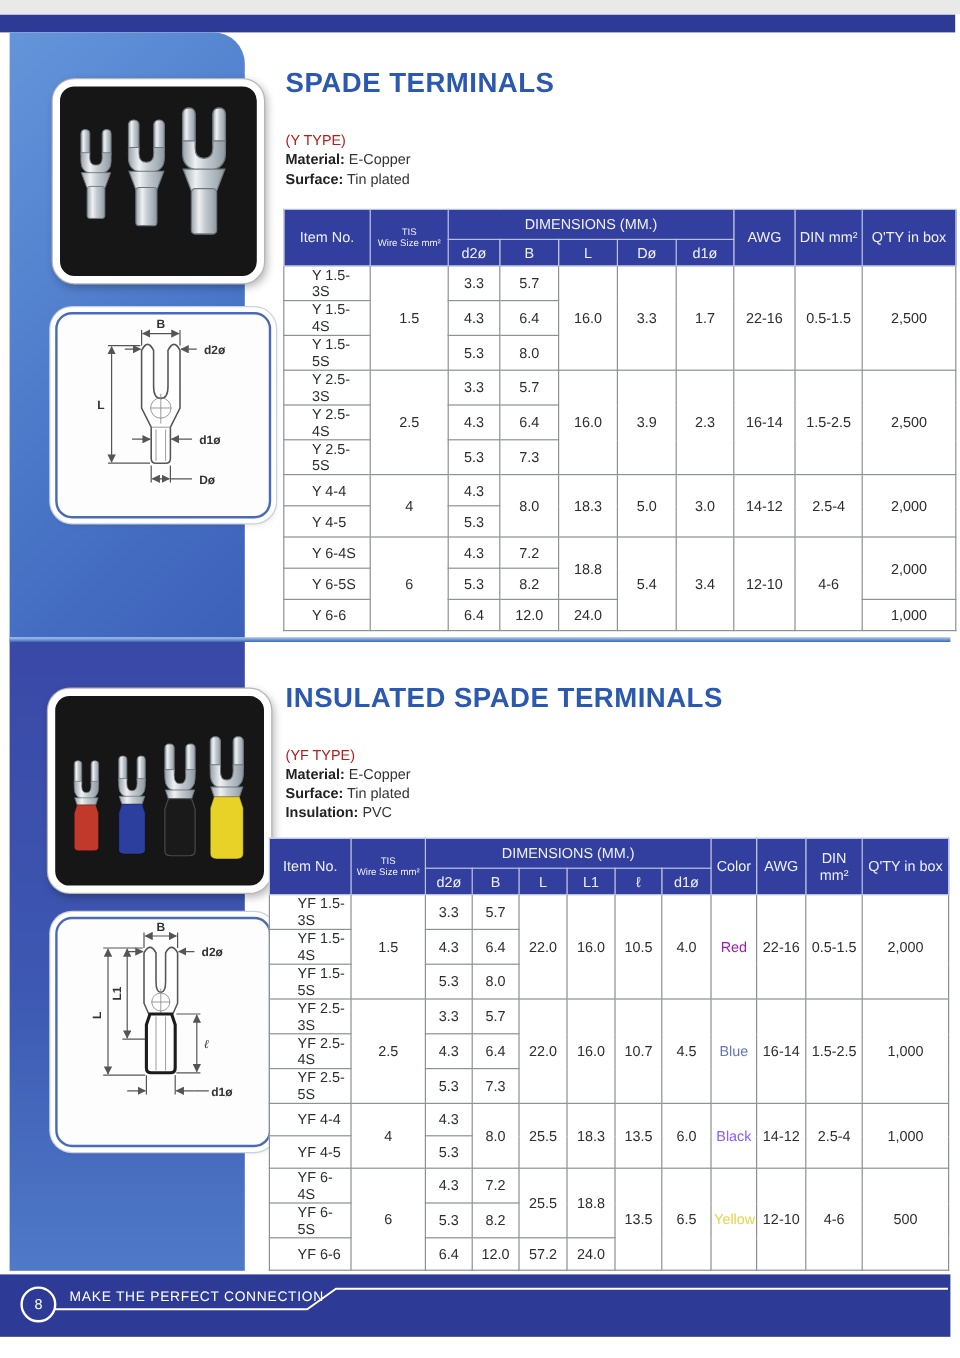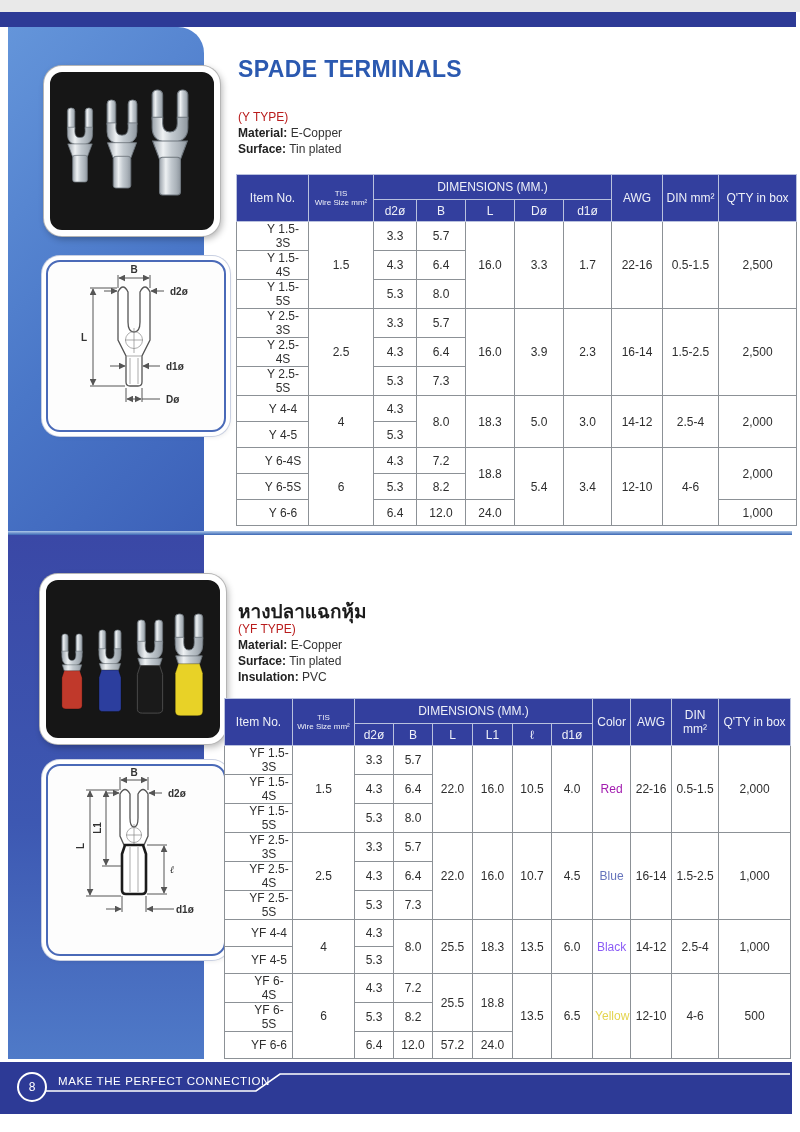--- a/index.html
+++ b/index.html
@@ -40,21 +40,21 @@
                  border:1px solid #b9c1de;padding:1px 2px;text-align:center;}
   .data-table thead tr:first-child th{height:22px;}
   .data-table thead tr:last-child th{height:19px;}
   .data-table th .h-top{font-size:8px;line-height:9px;}
   .data-table td{border:1px solid #8c9196;font-size:12px;color:#2e2e2e;text-align:center;
                  background:#fff;padding:0 2px;}
   #table1{left:236px;top:162px;width:560px;}
   #table2{left:224px;top:686px;width:566px;}
   #table1 td{height:25px;}
   #table2 td{height:26px;}
-  .data-table td.al{text-align:center;padding-left:23px;}
+  .data-table td.al{text-align:left;padding-left:23px;}
   td.c-red{color:#a21caf;}
   td.c-blue{color:#6674bc;}
   td.c-black{color:#8b5cf6;}
   td.c-yellow{color:#e4d44e;}
 
   
   .footer-bar{position:absolute;left:0;top:1050px;width:792px;height:52px;background:#2d3a96;}
   .footer-line{position:absolute;left:0;top:1050px;width:792px;height:52px;pointer-events:none;}
   .page-circle{position:absolute;left:17px;top:1060px;width:26px;height:26px;border:2px solid #fff;
                border-radius:50%;color:#fff;font-size:12px;display:flex;align-items:center;
@@ -282,21 +282,21 @@
         <use href="#insM"></use>
         <path d="M-10,47 L10,47 L13,56 L13,92 Q13,96 8,96 L-8,96 Q-13,96 -13,92 L-13,56 Z" stroke="#4a4a4a" fill="#1a1a1a"></path>
       </g>
       <g transform="translate(143,34) scale(1.06)">
         <use href="#insM"></use>
         <path d="M-10,47 L10,47 L13,56 L13,92 Q13,96 8,96 L-8,96 Q-13,96 -13,92 L-13,56 Z" stroke="rgba(0,0,0,.3)" fill="#e8d227"></path>
       </g>
     </svg>
   </div>
 
-  <div class="sec-sub" style="left:238px;top:584px;">หางปลาแฉกหุ้ม</div>
+  <div class="sec-title" style="left:238px;top:556px;">INSULATED SPADE TERMINALS</div>
   <div class="sec-type" style="left:238px;top:610px;">(YF TYPE)</div>
   <div class="spec-line" style="left:238px;top:626px;"><b>Material:</b><span> E-Copper</span></div>
   <div class="spec-line" style="left:238px;top:642px;"><b>Surface:</b><span> Tin plated</span></div>
   <div class="spec-line" style="left:238px;top:658px;"><b>Insulation:</b><span> PVC</span></div>
 
   <div class="diagram-box" id="diagram2">
     <svg width="172" height="184" viewBox="0 0 172 184">
       <path class="outline" d="M72,28 Q77,19 82,28 L82,52 Q82,61 86,61 Q90,61 90,52 L90,28 Q95,19 100,28 L100,70 L96,79 L76,79 L72,70 Z"></path>
       <circle cx="86" cy="69" r="7.5" class="thin"></circle>
       <path class="thin" d="M86,58 L86,80 M78,69 L94,69"></path>

